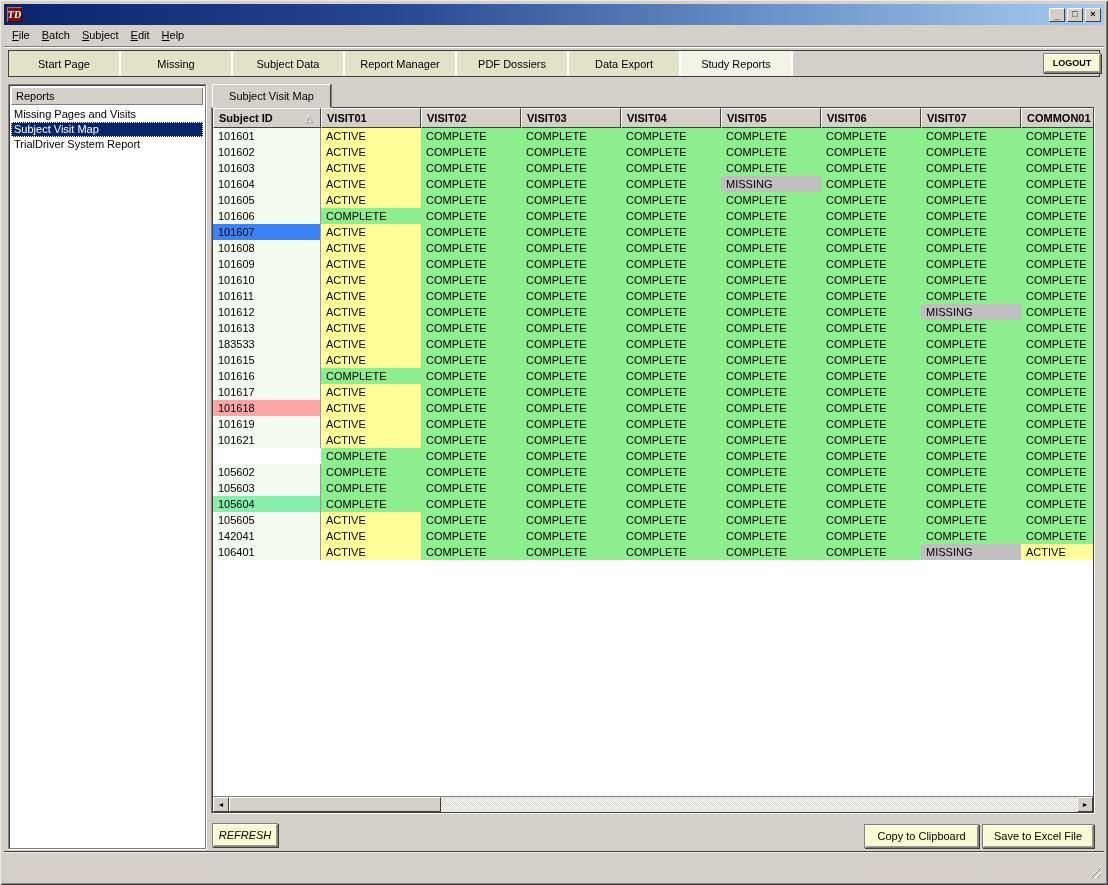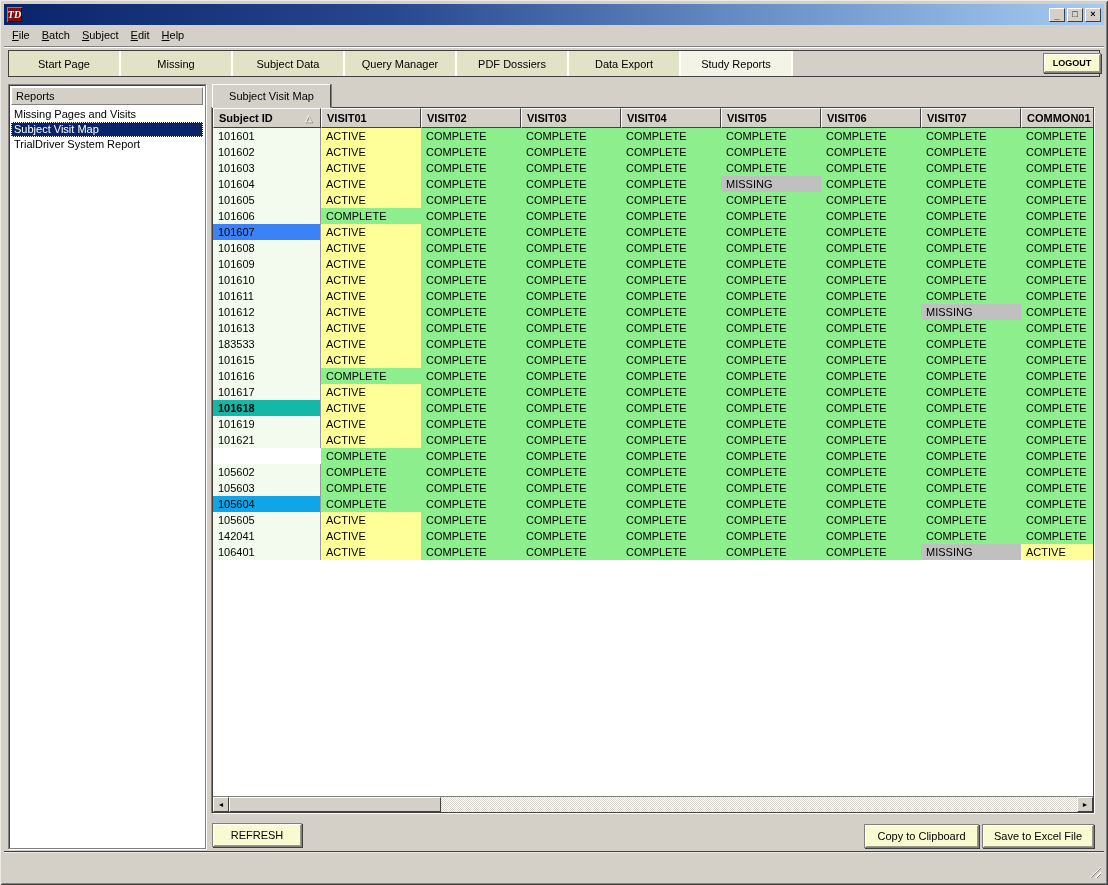--- a/index.html
+++ b/index.html
@@ -77,21 +77,21 @@
   .sb-btn { position:absolute; top:0; width:16px; height:15px; background:#D4D0C8;
     border:1px solid; border-color:#fff #404040 #404040 #fff;
     text-align:center; line-height:13px; font-size:7px; color:#000; }
   .sb-btn.left { left:0; } .sb-btn.right { right:0; }
   .sb-thumb { position:absolute; left:16px; top:0; width:212px; height:15px; background:#D4D0C8;
     border:1px solid; border-color:#fff #404040 #404040 #fff; }
   
   .cmd-btn { position:absolute; background:#FAFAD2; border:1px solid #808080;
     box-shadow: inset 1px 1px 0 #fff, inset -1px -1px 0 #9a9a8a, 1px 1px 0 #404040;
     font-size:11px; text-align:center; }
-  .refresh-btn { left:212px; top:823px; width:90px; height:24px; line-height:22px; }
+  .refresh-btn { left:212px; top:823px; width:66px; height:24px; line-height:22px;font-style:italic; }
   .copy-btn   { left:864px; top:824px; width:115px; height:24px; line-height:22px; }
   .save-btn   { left:982px; top:824px; width:112px; height:24px; line-height:22px; }
   
   .main-bottom-line { position:absolute; left:4px; right:4px; top:851px; height:2px;
     border-top:1px solid #404040; border-bottom:1px solid #ECEAE4; }
   .statusbar { position:absolute; left:4px; right:4px; bottom:4px; height:27px; background:#D4D0C8; }
   .resize-grip { position:absolute; right:3px; bottom:3px; width:13px; height:13px;
     background: repeating-linear-gradient(135deg, #D4D0C8 0 2px, #fff 2px 3px, #808080 3px 4px);
     clip-path: polygon(100% 0, 100% 100%, 0 100%); }
 </style>
@@ -113,21 +113,21 @@
     <span class="menu-item"><u>S</u>ubject</span>
     <span class="menu-item"><u>E</u>dit</span>
     <span class="menu-item"><u>H</u>elp</span>
   </div>
 <div class="menu-sep"></div>
 
 <div class="tabstrip">
     <div class="tab">Start Page</div>
     <div class="tab">Missing</div>
     <div class="tab">Subject Data</div>
-    <div class="tab">Query Manager</div>
+    <div class="tab">Report Manager</div>
     <div class="tab">PDF Dossiers</div>
     <div class="tab">Data Export</div>
     <div class="tab active">Study Reports</div>
   </div>
 <div class="logout-btn">LOGOUT</div>
 
 <div class="sidebar">
   <div class="sidebar-header">Reports</div>
   <div>
       <div class="sidebar-item">Missing Pages and Visits</div>
@@ -332,21 +332,21 @@
         <div class="g-cell" style="background: rgb(255, 255, 153);">ACTIVE</div>
         <div class="g-cell" style="background: rgb(141, 238, 141);">COMPLETE</div>
         <div class="g-cell" style="background: rgb(141, 238, 141);">COMPLETE</div>
         <div class="g-cell" style="background: rgb(141, 238, 141);">COMPLETE</div>
         <div class="g-cell" style="background: rgb(141, 238, 141);">COMPLETE</div>
         <div class="g-cell" style="background: rgb(141, 238, 141);">COMPLETE</div>
         <div class="g-cell" style="background: rgb(141, 238, 141);">COMPLETE</div>
         <div class="g-cell" style="background: rgb(141, 238, 141);">COMPLETE</div>
       </div>
       <div class="grid-row">
-        <div class="g-cell subject" style="background: #14b8a6; font-weight: bold;">101618</div>
+        <div class="g-cell subject" style="background: #fca5a5;">101618</div>
         <div class="g-cell" style="background: rgb(255, 255, 153);">ACTIVE</div>
         <div class="g-cell" style="background: rgb(141, 238, 141);">COMPLETE</div>
         <div class="g-cell" style="background: rgb(141, 238, 141);">COMPLETE</div>
         <div class="g-cell" style="background: rgb(141, 238, 141);">COMPLETE</div>
         <div class="g-cell" style="background: rgb(141, 238, 141);">COMPLETE</div>
         <div class="g-cell" style="background: rgb(141, 238, 141);">COMPLETE</div>
         <div class="g-cell" style="background: rgb(141, 238, 141);">COMPLETE</div>
         <div class="g-cell" style="background: rgb(141, 238, 141);">COMPLETE</div>
       </div>
       <div class="grid-row">
@@ -398,21 +398,21 @@
         <div class="g-cell" style="background: rgb(141, 238, 141);">COMPLETE</div>
         <div class="g-cell" style="background: rgb(141, 238, 141);">COMPLETE</div>
         <div class="g-cell" style="background: rgb(141, 238, 141);">COMPLETE</div>
         <div class="g-cell" style="background: rgb(141, 238, 141);">COMPLETE</div>
         <div class="g-cell" style="background: rgb(141, 238, 141);">COMPLETE</div>
         <div class="g-cell" style="background: rgb(141, 238, 141);">COMPLETE</div>
         <div class="g-cell" style="background: rgb(141, 238, 141);">COMPLETE</div>
         <div class="g-cell" style="background: rgb(141, 238, 141);">COMPLETE</div>
       </div>
       <div class="grid-row">
-        <div class="g-cell subject" style="background: #0ea5e9;">105604</div>
+        <div class="g-cell subject" style="background: #86efac;">105604</div>
         <div class="g-cell" style="background: rgb(141, 238, 141);">COMPLETE</div>
         <div class="g-cell" style="background: rgb(141, 238, 141);">COMPLETE</div>
         <div class="g-cell" style="background: rgb(141, 238, 141);">COMPLETE</div>
         <div class="g-cell" style="background: rgb(141, 238, 141);">COMPLETE</div>
         <div class="g-cell" style="background: rgb(141, 238, 141);">COMPLETE</div>
         <div class="g-cell" style="background: rgb(141, 238, 141);">COMPLETE</div>
         <div class="g-cell" style="background: rgb(141, 238, 141);">COMPLETE</div>
         <div class="g-cell" style="background: rgb(141, 238, 141);">COMPLETE</div>
       </div>
       <div class="grid-row">

